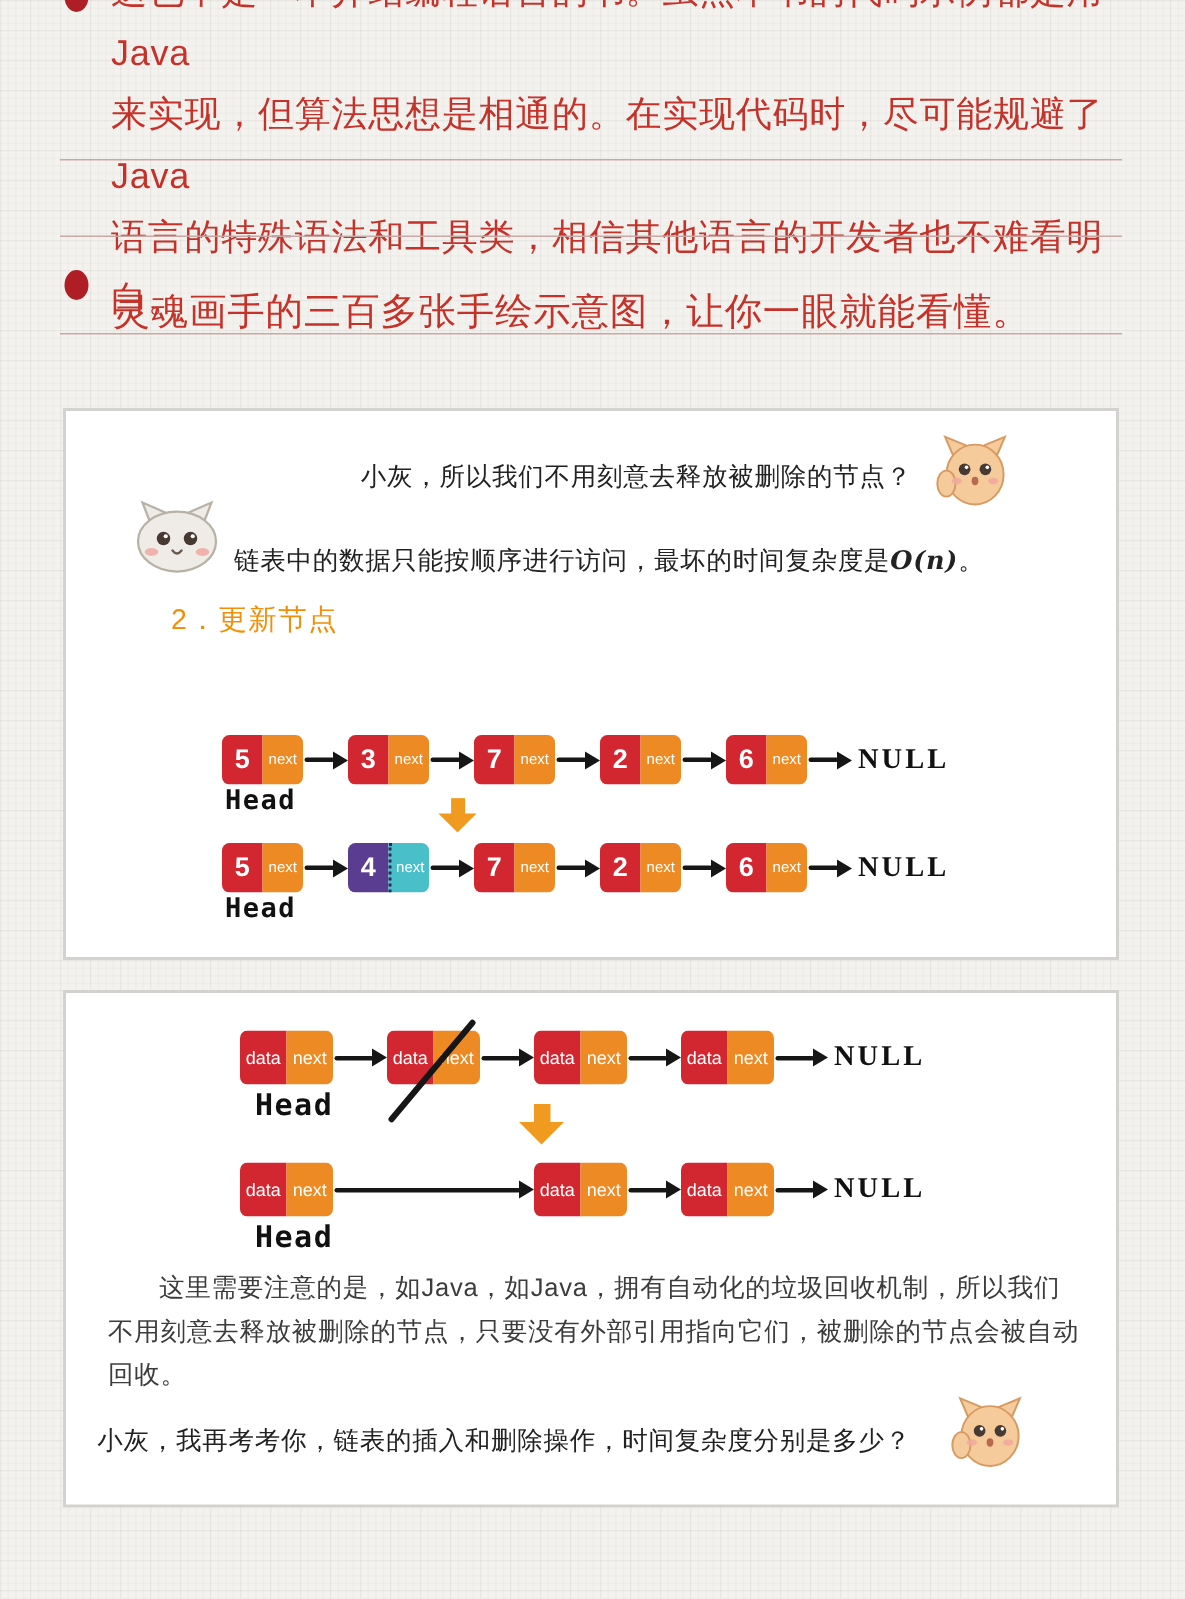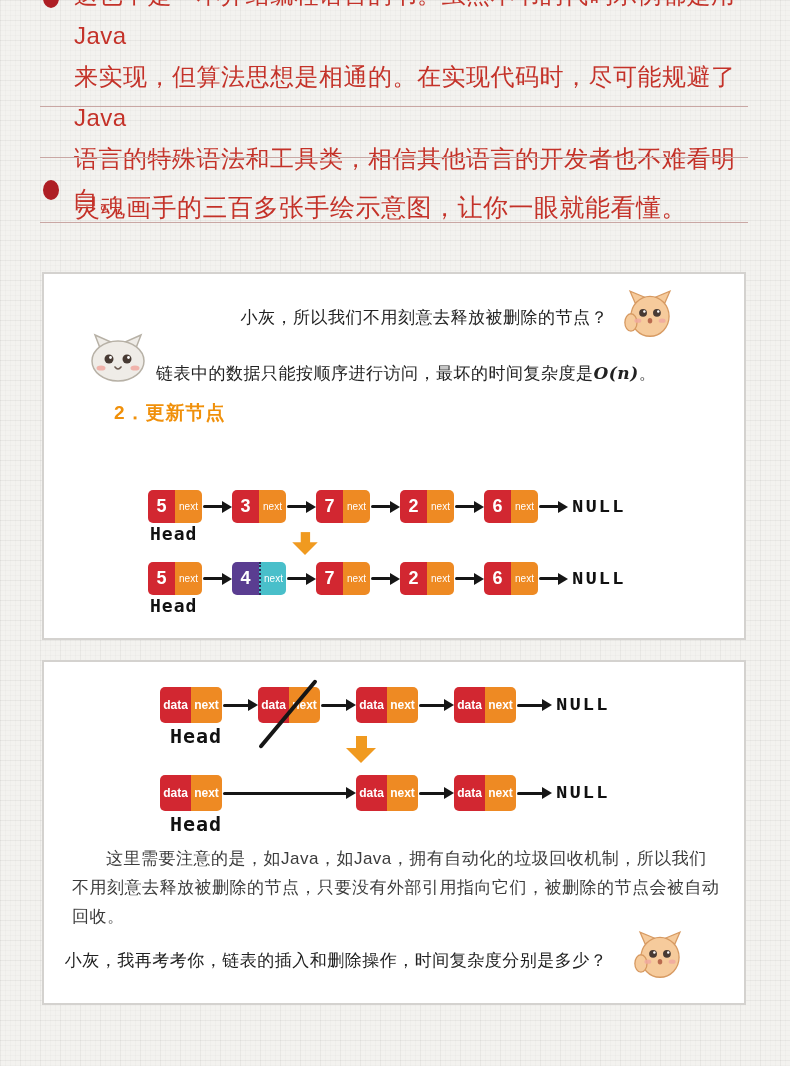--- a/index.html
+++ b/index.html
@@ -37,47 +37,47 @@
   .q1 { left:0; right:136px; top:32px; text-align:right; }
   .a1 { left:112px; top:88px; }
   .q2 { left:0; right:116px; top:287px; text-align:center; }
   .emph { font-style:italic; font-weight:bold; font-family:"DejaVu Serif", serif; }
 
   .hamster { position:absolute; }
   .hamster.h-q1 { right:68px; top:12px; width:52px; height:52px; }
   .hamster.h-a1 { left:42px; top:58px; width:64px; height:50px; }
   .hamster.h-q2 { right:58px; top:262px; width:52px; height:58px; }
 
-  .section-heading { position:absolute; left:70px; top:126px; color:#f0900a; font-size:19px; font-weight:bold; letter-spacing:1px; }
+  .section-heading { position:absolute; left:70px; top:126px; color:#f0900a; font-size:19px; font-weight:normal; letter-spacing:1px; }
   .body-para { position:absolute; left:28px; width:650px; color:#3c3c3c; font-size:17px; line-height:28px; text-indent:2em; letter-spacing:.5px; }
   .p1 { top:158px; }
   .p2 { top:182px; line-height:29px; }
 
   
   .lrow { position:absolute; display:flex; align-items:center; }
   .lnode { display:flex; border-radius:5px; overflow:hidden; flex:none; }
   .panel1 .lnode { height:33px; }
   .panel1 .lnode .val { width:27px; display:flex; align-items:center; justify-content:center; background:#d22731; color:#fff; font-size:18px; font-weight:bold; }
   .panel1 .lnode .nxt { width:27px; display:flex; align-items:center; justify-content:center; background:#ee8a23; color:#fff; font-size:10px; }
   .lnode.updated .val { background:#5a3d91; }
   .lnode.updated .nxt { background:#49bfca; border-left:2px dotted #2a2a55; }
 
   .panel2 .lnode { height:36px; }
-  .panel2 .lnode .val, .panel2 .lnode .nxt { width:31px; display:flex; align-items:center; justify-content:center; color:#fff; font-size:12px; font-weight:bold; }
+  .panel2 .lnode .val, .panel2 .lnode .nxt { width:31px; display:flex; align-items:center; justify-content:center; color:#fff; font-size:12px; font-weight:normal; }
   .panel2 .lnode .val { background:#d22731; }
   .panel2 .lnode .nxt { background:#ee8a23; }
 
   .harrow { position:relative; flex:none; width:30px; height:20px; }
   .panel2 .harrow { width:36px; }
   .harrow.long { width:134px; }
   .harrow::before { content:""; position:absolute; left:1px; right:9px; top:50%; margin-top:-1.5px; height:3px; background:#161616; border-radius:2px; }
   .harrow::after { content:""; position:absolute; right:0; top:50%; transform:translateY(-50%);
     border-left:10px solid #161616; border-top:6px solid transparent; border-bottom:6px solid transparent; }
 
-  .null-label { flex:none; margin-left:4px; color:#111; font-family:Liberation Mono, monospace; font-weight:bold; font-size:19px; letter-spacing:2px; }
+  .null-label { flex:none; margin-left:4px; color:#111; font-family:Liberation Serif, serif; font-weight:bold; font-size:19px; letter-spacing:2px; }
   .head-label { position:absolute; color:#111; font-family:"DejaVu Sans Mono", monospace; font-weight:bold; font-size:18px; letter-spacing:1px; }
   .panel1 .hl1 { left:106px; top:249px; }
   .panel1 .hl2 { left:106px; top:321px; }
   .panel2 .hl1 { left:126px; top:62px; font-size:20px; }
   .panel2 .hl2 { left:126px; top:150px; font-size:20px; }
 
   .down-arrow { position:absolute; width:30px; height:28px; }
   .down-arrow::before { content:""; position:absolute; left:50%; top:0; width:11px; height:13px; margin-left:-5.5px; background:#f09a20; }
   .down-arrow::after { content:""; position:absolute; left:50%; top:12px; margin-left:-15px;
     border-top:15px solid #f09a20; border-left:15px solid transparent; border-right:15px solid transparent; }

